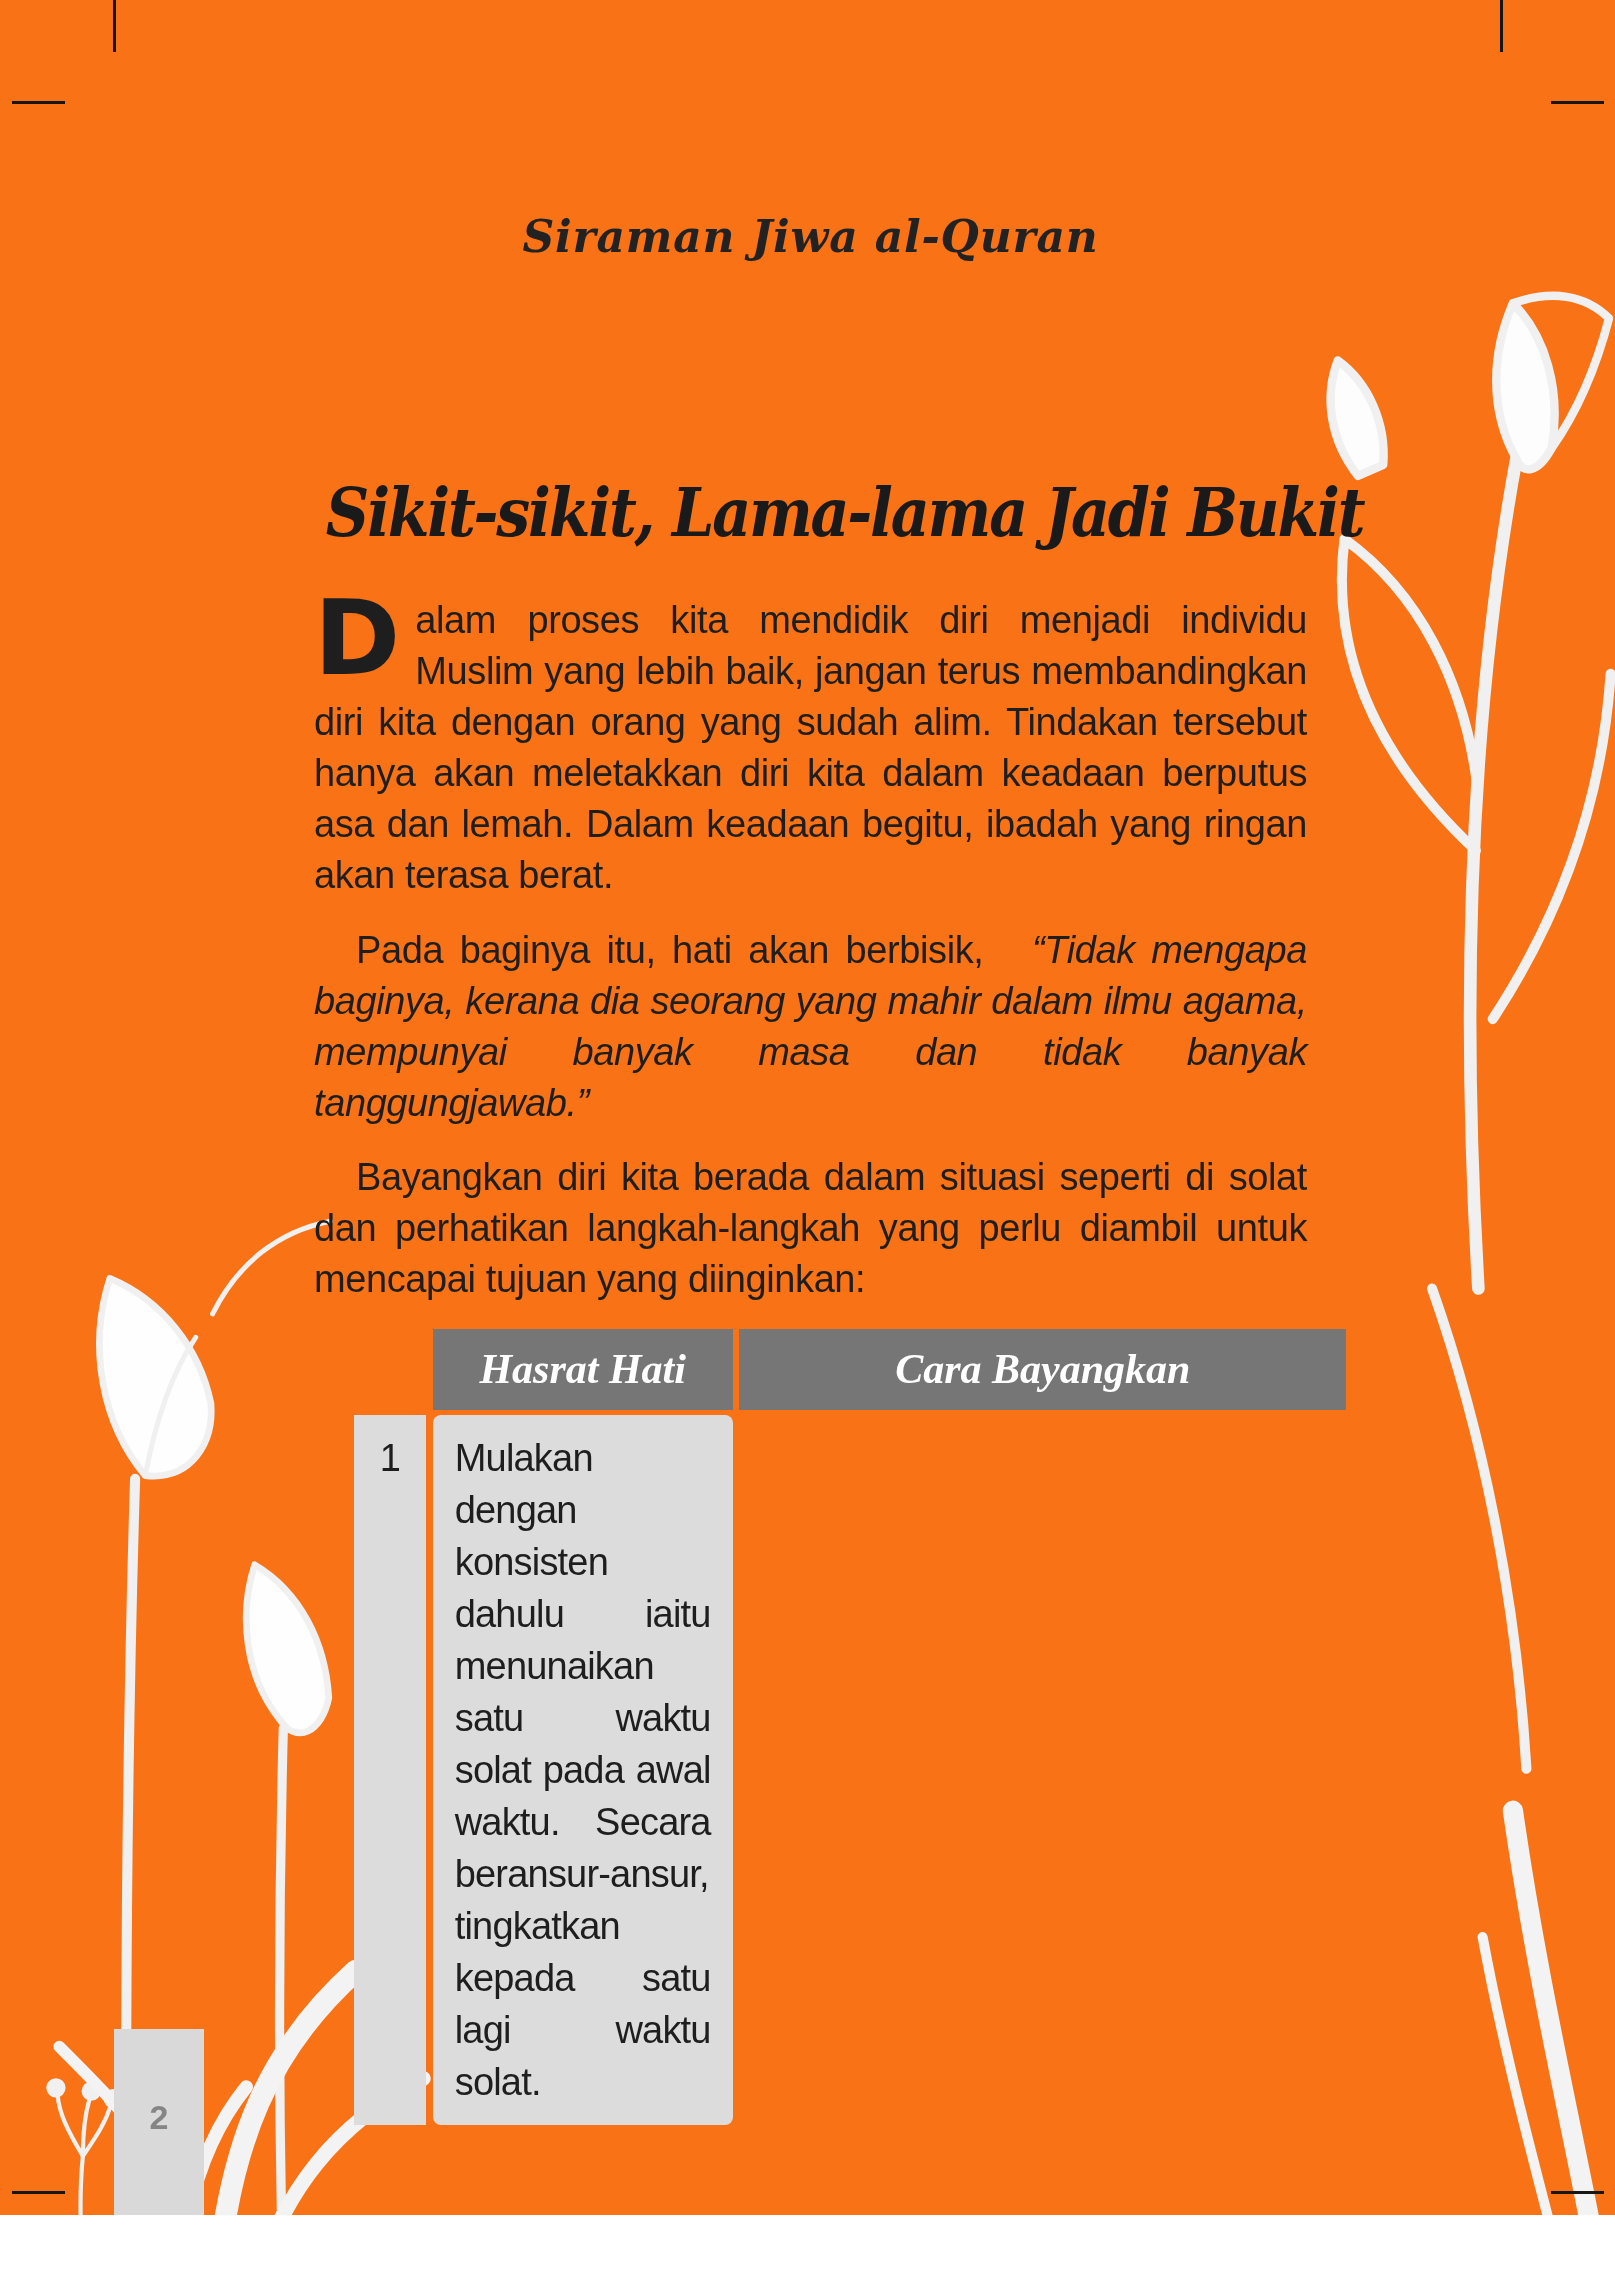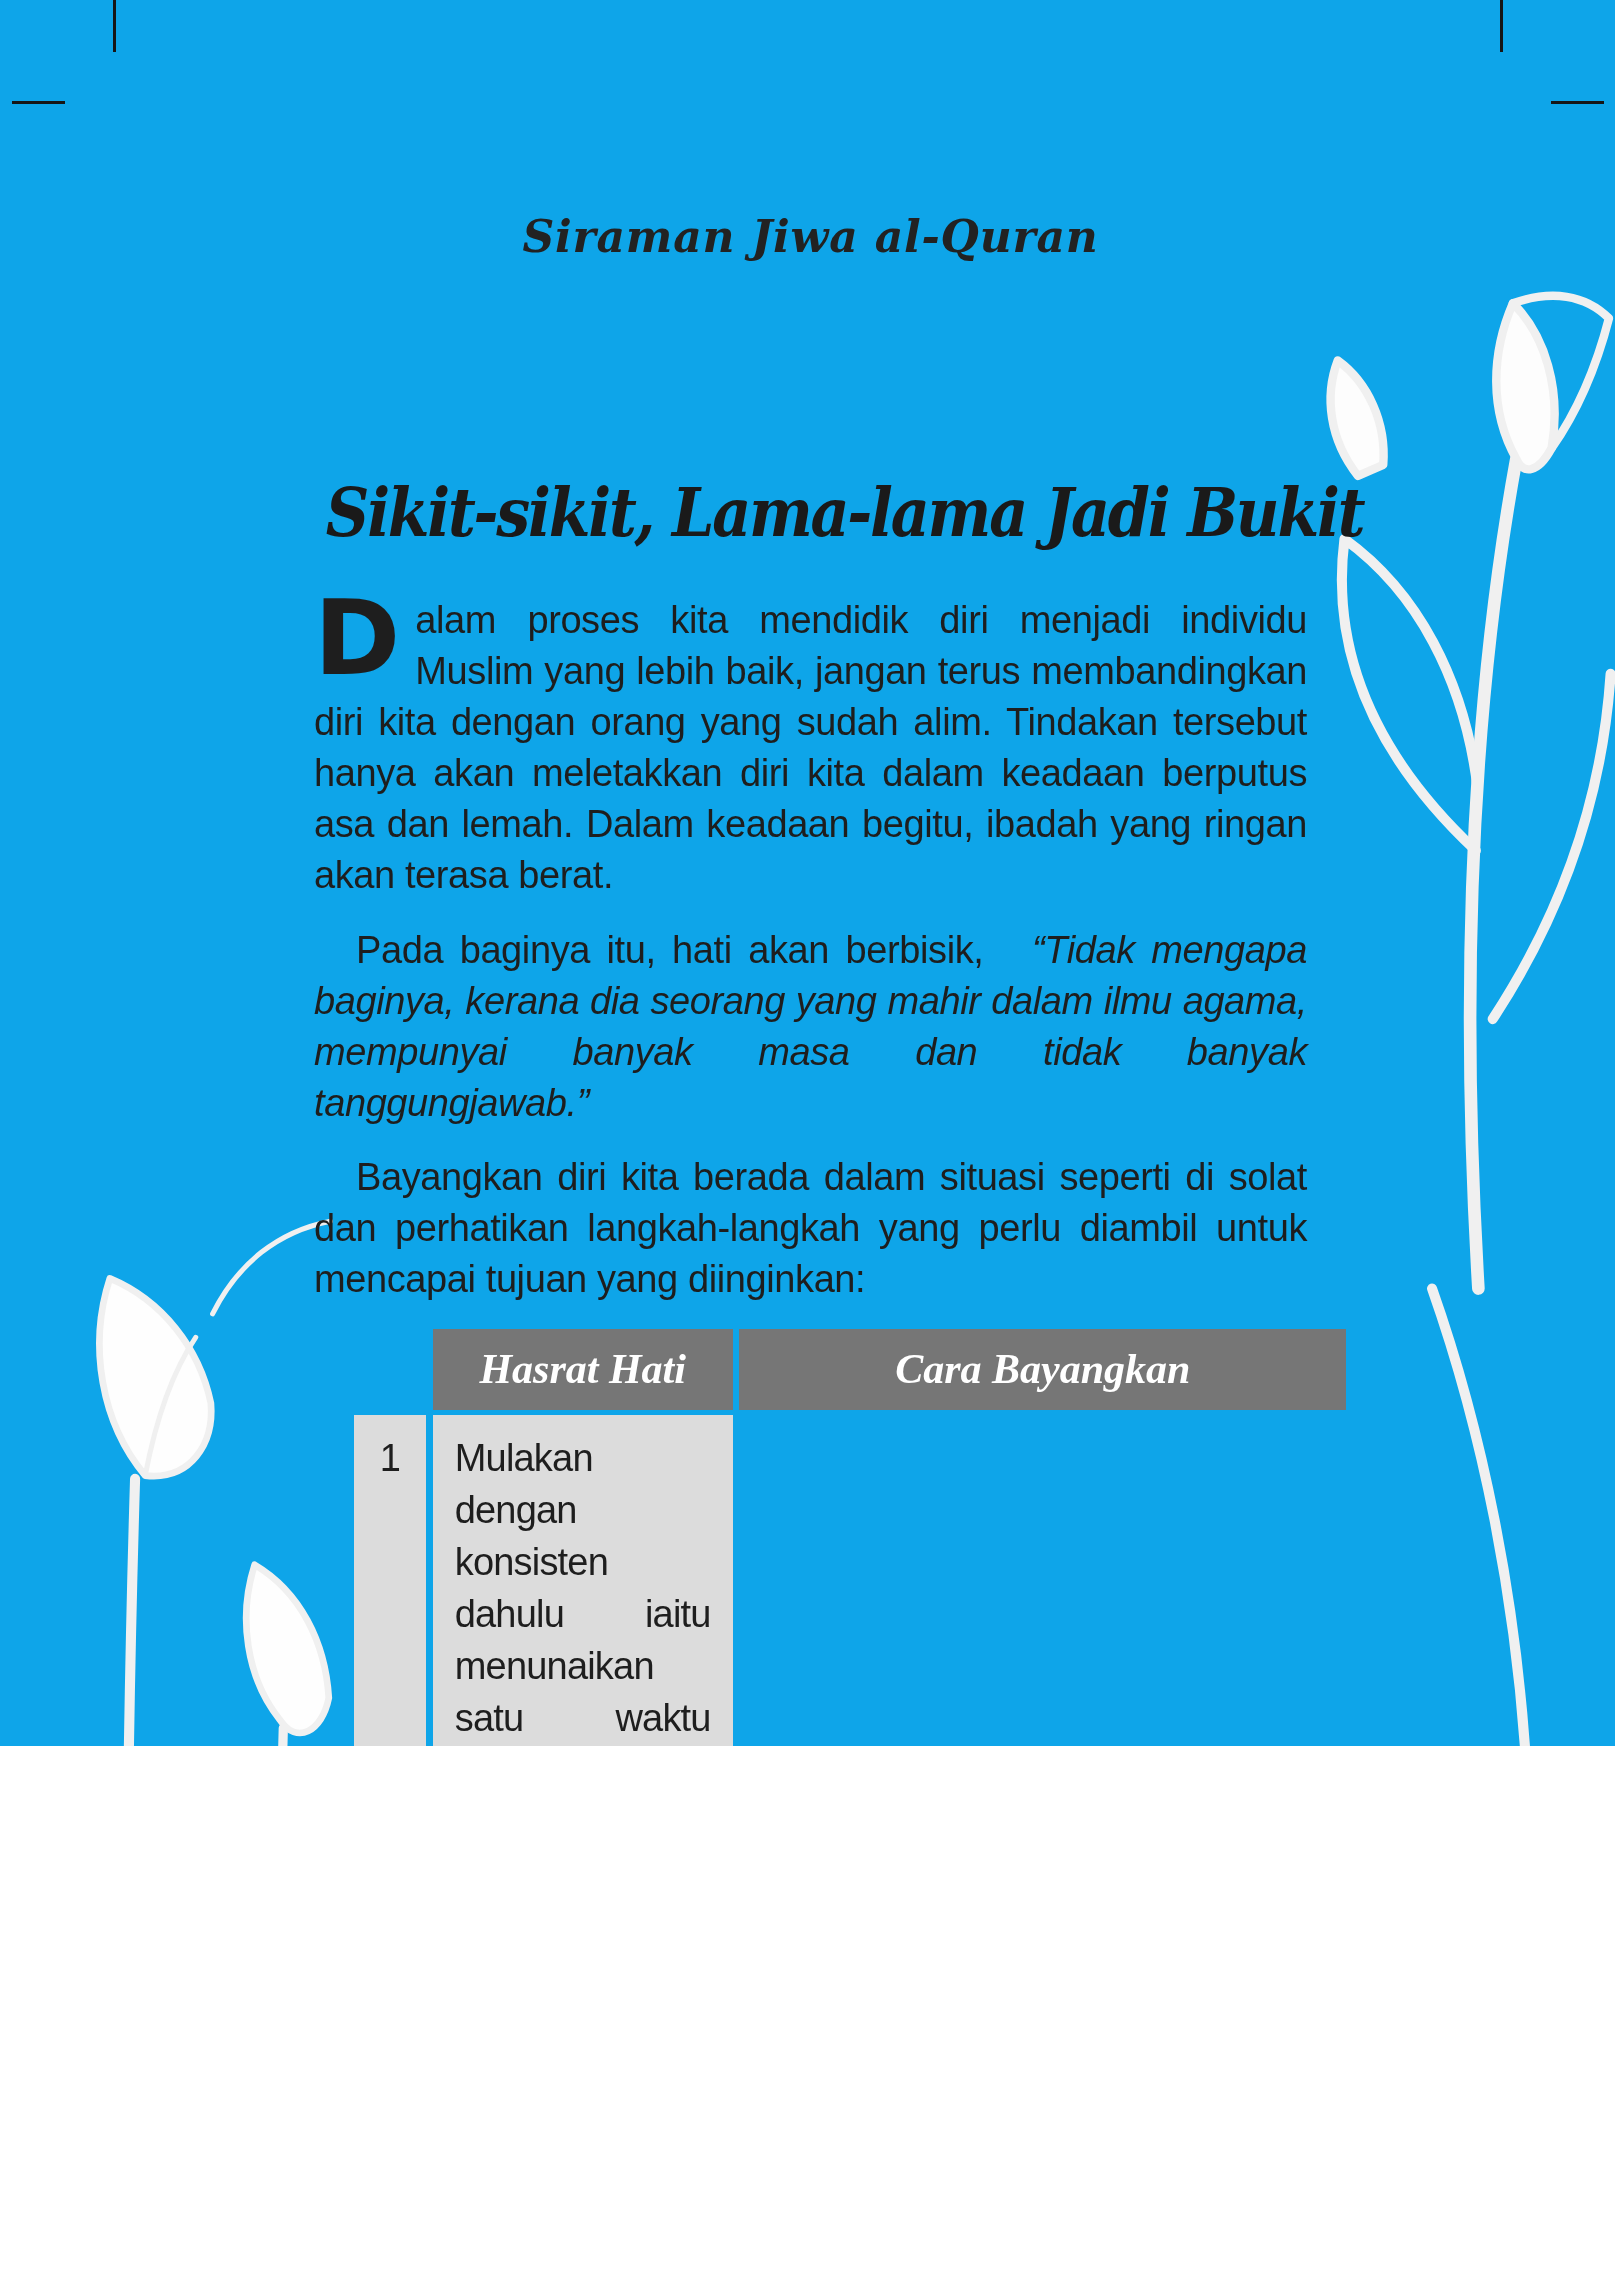--- a/index.html
+++ b/index.html
@@ -1,19 +1,19 @@
 <!DOCTYPE html>
 <html style="font-size:13.5px"><head>
 <meta charset="utf-8">
 <style>
   * { margin:0; padding:0; box-sizing:border-box; }
   html,body { background:#ffffff; }
   .page {
-    position:relative; width:1616px; height:1746px;
-    background:#0ea5e9; overflow:hidden;
+    position:relative; width:1616px; height:2215px;
+    background:#f97316; overflow:hidden;
     font-family:"Liberation Sans", sans-serif; color:#1e1e1e;text-decoration:underline;
   }
   
   .watermark { position:absolute; left:0; top:0; z-index:0; }
   
   .cm { position:absolute; background:#161616; z-index:2; }
   .cm-tl-v { left:113px; top:0;      width:2.5px;  height:52px; }
   .cm-tr-v { left:1500px; top:0;     width:2.5px;  height:52px; }
   .cm-bl-v { left:113px; top:2241px; width:2.5px;  height:55px; }
   .cm-br-v { left:1500px; top:2242px;width:2.5px;  height:53px; }
@@ -66,21 +66,21 @@
     font-family:"Liberation Serif", serif; font-style:italic; font-weight:bold;
     font-size:42px; letter-spacing:0;
   }
   .th-spacer { background:transparent; }
   .td {
     background:#dcdcdc; min-height:271px;
     padding:17px 22px; line-height:52px; letter-spacing:-0.4px;
   }
   .num-cell { text-align:center; padding:17px 3.4px; }
   .hasrat-cell { text-align:left; }
-  .cara-cell { text-align:justify; letter-spacing:-0.8px; }
+  .cara-cell { text-align:justify; letter-spacing:-0.8px;border-radius:8px; }
   
   .page-tab {
     position:absolute; z-index:1; left:114px; top:2029px;
     width:90px; height:213px; background:#d9d9d9;
     text-align:center;
   }
   .page-num {
     display:inline-block; margin-top:69px;
     font-size:34px; font-weight:bold; color:#858585;
   }

